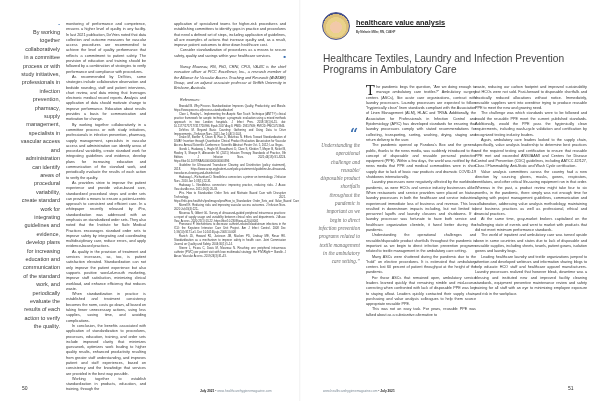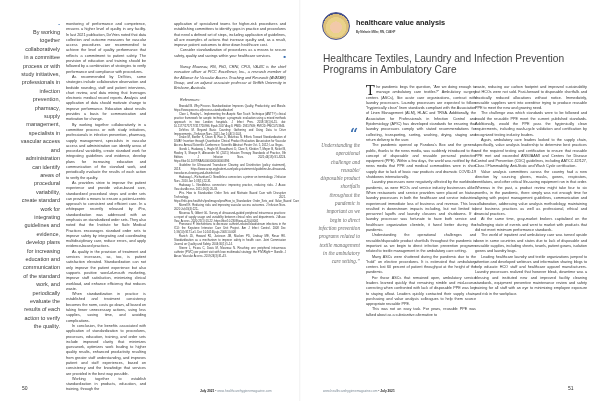--- a/index.html
+++ b/index.html
@@ -28,21 +28,21 @@
 
   .folio-left { position: absolute; left: 22px; top: 385px; font-size: 5px; color: #333; }
   .footer-left { position: absolute; left: 200px; top: 389px; font-size: 3.2px; color: #555; white-space: nowrap; }
   .footer-left b, .footer-right b { color: #222; }
   .footer-left .web, .footer-right .web { color: #7c8a96; }
 
   
   .avatar { position: absolute; left: 322px; top: 12px; width: 28px; height: 28px; border-radius: 50%;
     background: radial-gradient(circle at 50% 55%, #f2c9a9 0 30%, #e9d28a 31% 52%, #dcc07a 53% 68%, #3e4a86 69% 100%);
     border: 1px solid #4a5490; }
-  .column-name { position: absolute; left: 356px; top: 18px; font-size: 7.4px; font-weight: bold; color: #222; }
+  .column-name { position: absolute; left: 356px; top: 18px; font-size: 7.4px; font-weight: bold; color: #222; text-decoration: underline; }
   .byline { position: absolute; left: 356px; top: 30px; font-size: 2.8px; font-weight: bold; color: #444; }
   .headline { position: absolute; left: 323px; top: 53px; width: 280px; font-size: 10.2px; line-height: 11.4px; color: #444; font-weight: normal; }
 
   .quote-mark { position: absolute; left: 350px; top: 126px; font-size: 14px; color: #3a6fb0; font-family: "DejaVu Serif", serif; font-weight: bold; }
   .pull-right { position: absolute; left: 318px; top: 141px; width: 42px; text-align: right;
     font-family: "Liberation Serif", serif; font-style: italic; font-size: 5.2px; line-height: 8.3px; color: #6a6a6a; }
 
   .right-col1 { position: absolute; left: 366px; top: 85px; width: 110px; }
   .right-col2 { position: absolute; left: 475px; top: 85px; width: 112px; }
   .dropcap { float: left; font-family: "DejaVu Serif", serif; font-size: 13px; line-height: 10px; margin: 0.5px 1.5px 0 0; color: #222; }

